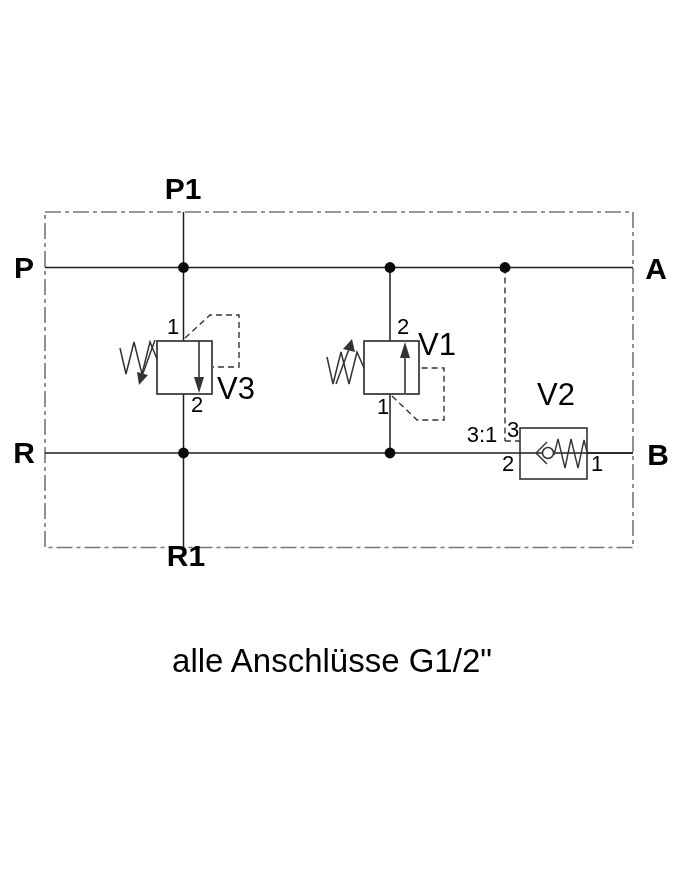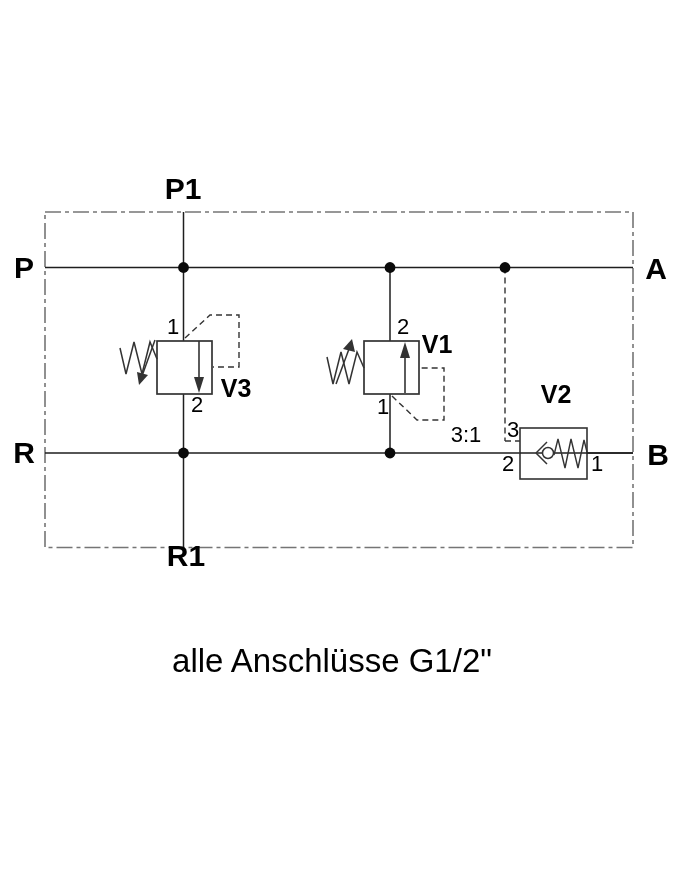--- a/index.html
+++ b/index.html
@@ -20,21 +20,21 @@
   .diagram-svg{position:absolute;left:0;top:0;}
   .lbl{
     position:absolute;
     transform:translate(-50%,-50%);
     color:var(--text);
     white-space:nowrap;
     line-height:1;
     user-select:none;
   }
   .port-letter{font-size:30px;font-weight:bold;}
-  .valve-label{font-size:25px;font-weight:bold;}
+  .valve-label{font-size:31px;font-weight:normal;}
   .digit{font-size:22px;font-weight:normal;}
   .caption{font-size:33px;font-weight:normal;}
 </style>
 </head>
 <body>
 
 <div class="page">
 
   <svg class="diagram-svg" width="700" height="869" viewBox="0 0 700 869">
 
@@ -103,19 +103,19 @@
   <div class="lbl valve-label" style="left:236px;top:388px;">V3</div>
   <div class="lbl valve-label" style="left:437px;top:344px;">V1</div>
   <div class="lbl valve-label" style="left:556px;top:394px;">V2</div>
 
   <div class="lbl digit" style="left:173px;top:327px;">1</div>
   <div class="lbl digit" style="left:197px;top:405px;">2</div>
 
   <div class="lbl digit" style="left:403px;top:327px;">2</div>
   <div class="lbl digit" style="left:383px;top:407px;">1</div>
 
-  <div class="lbl digit" style="left:466px;top:435px;">3:1</div>
+  <div class="lbl digit" style="left:482px;top:435px;">3:1</div>
   <div class="lbl digit" style="left:513px;top:430px;">3</div>
   <div class="lbl digit" style="left:508px;top:464px;">2</div>
   <div class="lbl digit" style="left:597px;top:464px;">1</div>
 
   <div class="lbl caption" style="left:332px;top:660px;">alle Anschlüsse G1/2"</div>
 </div>
 
 </body></html>

